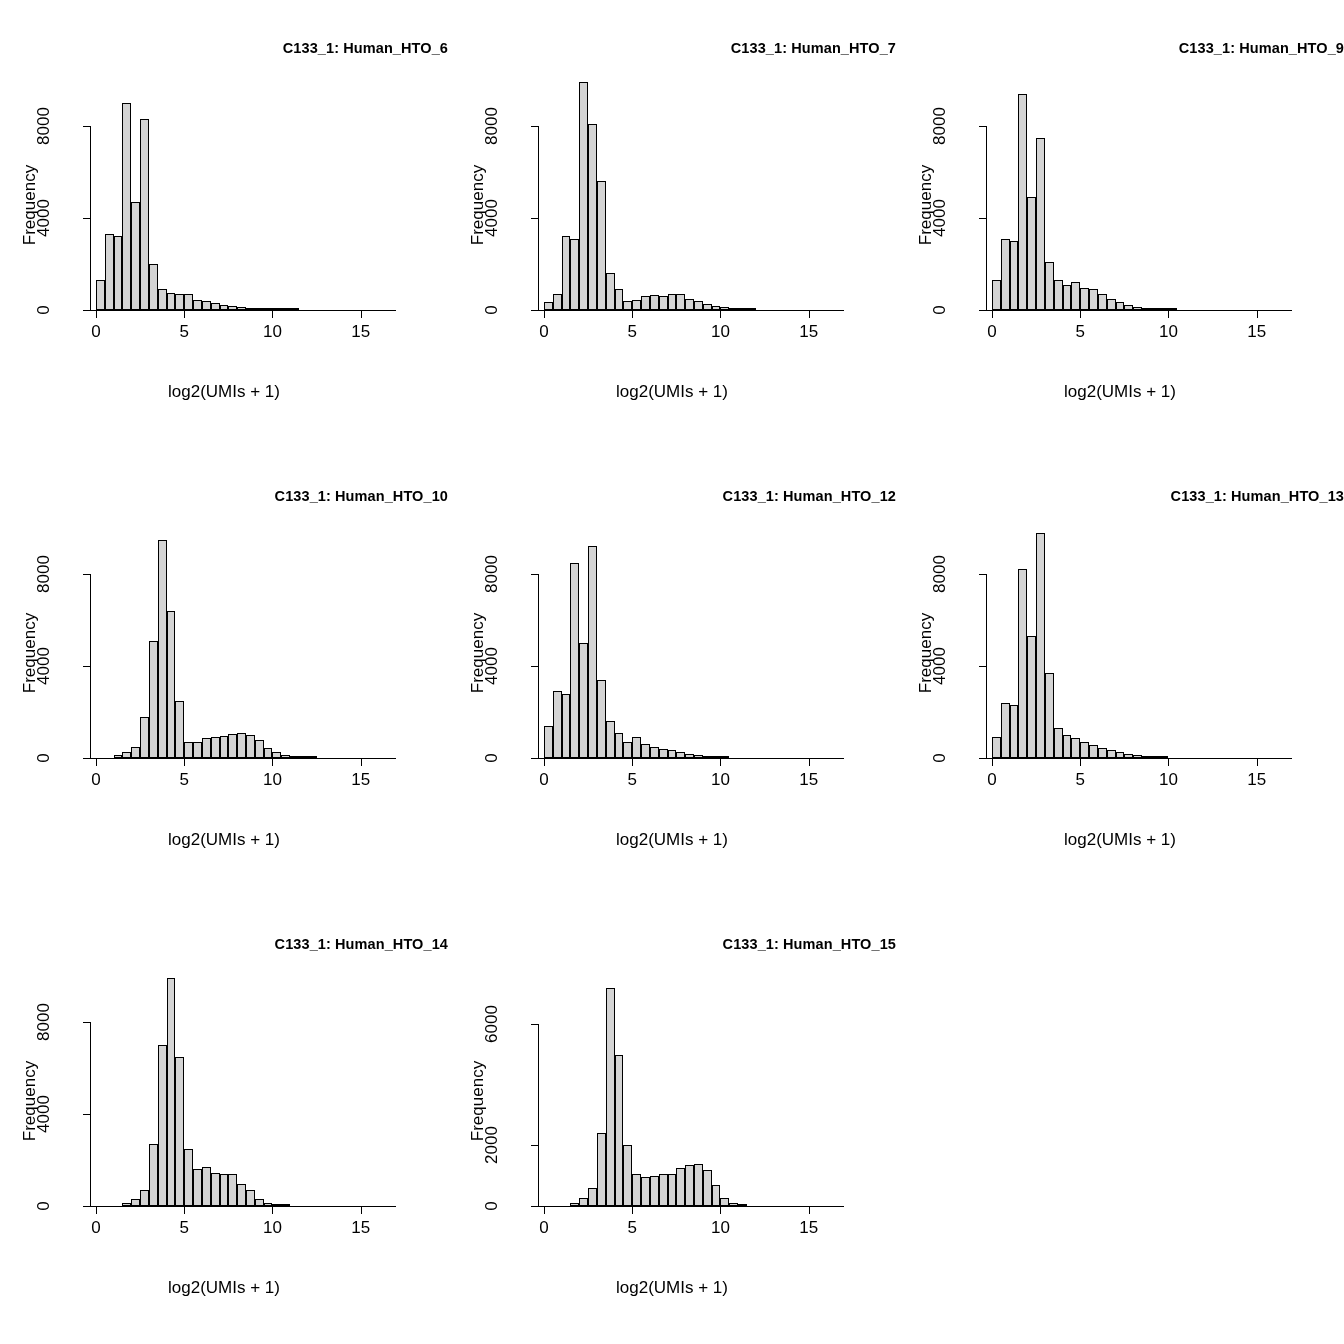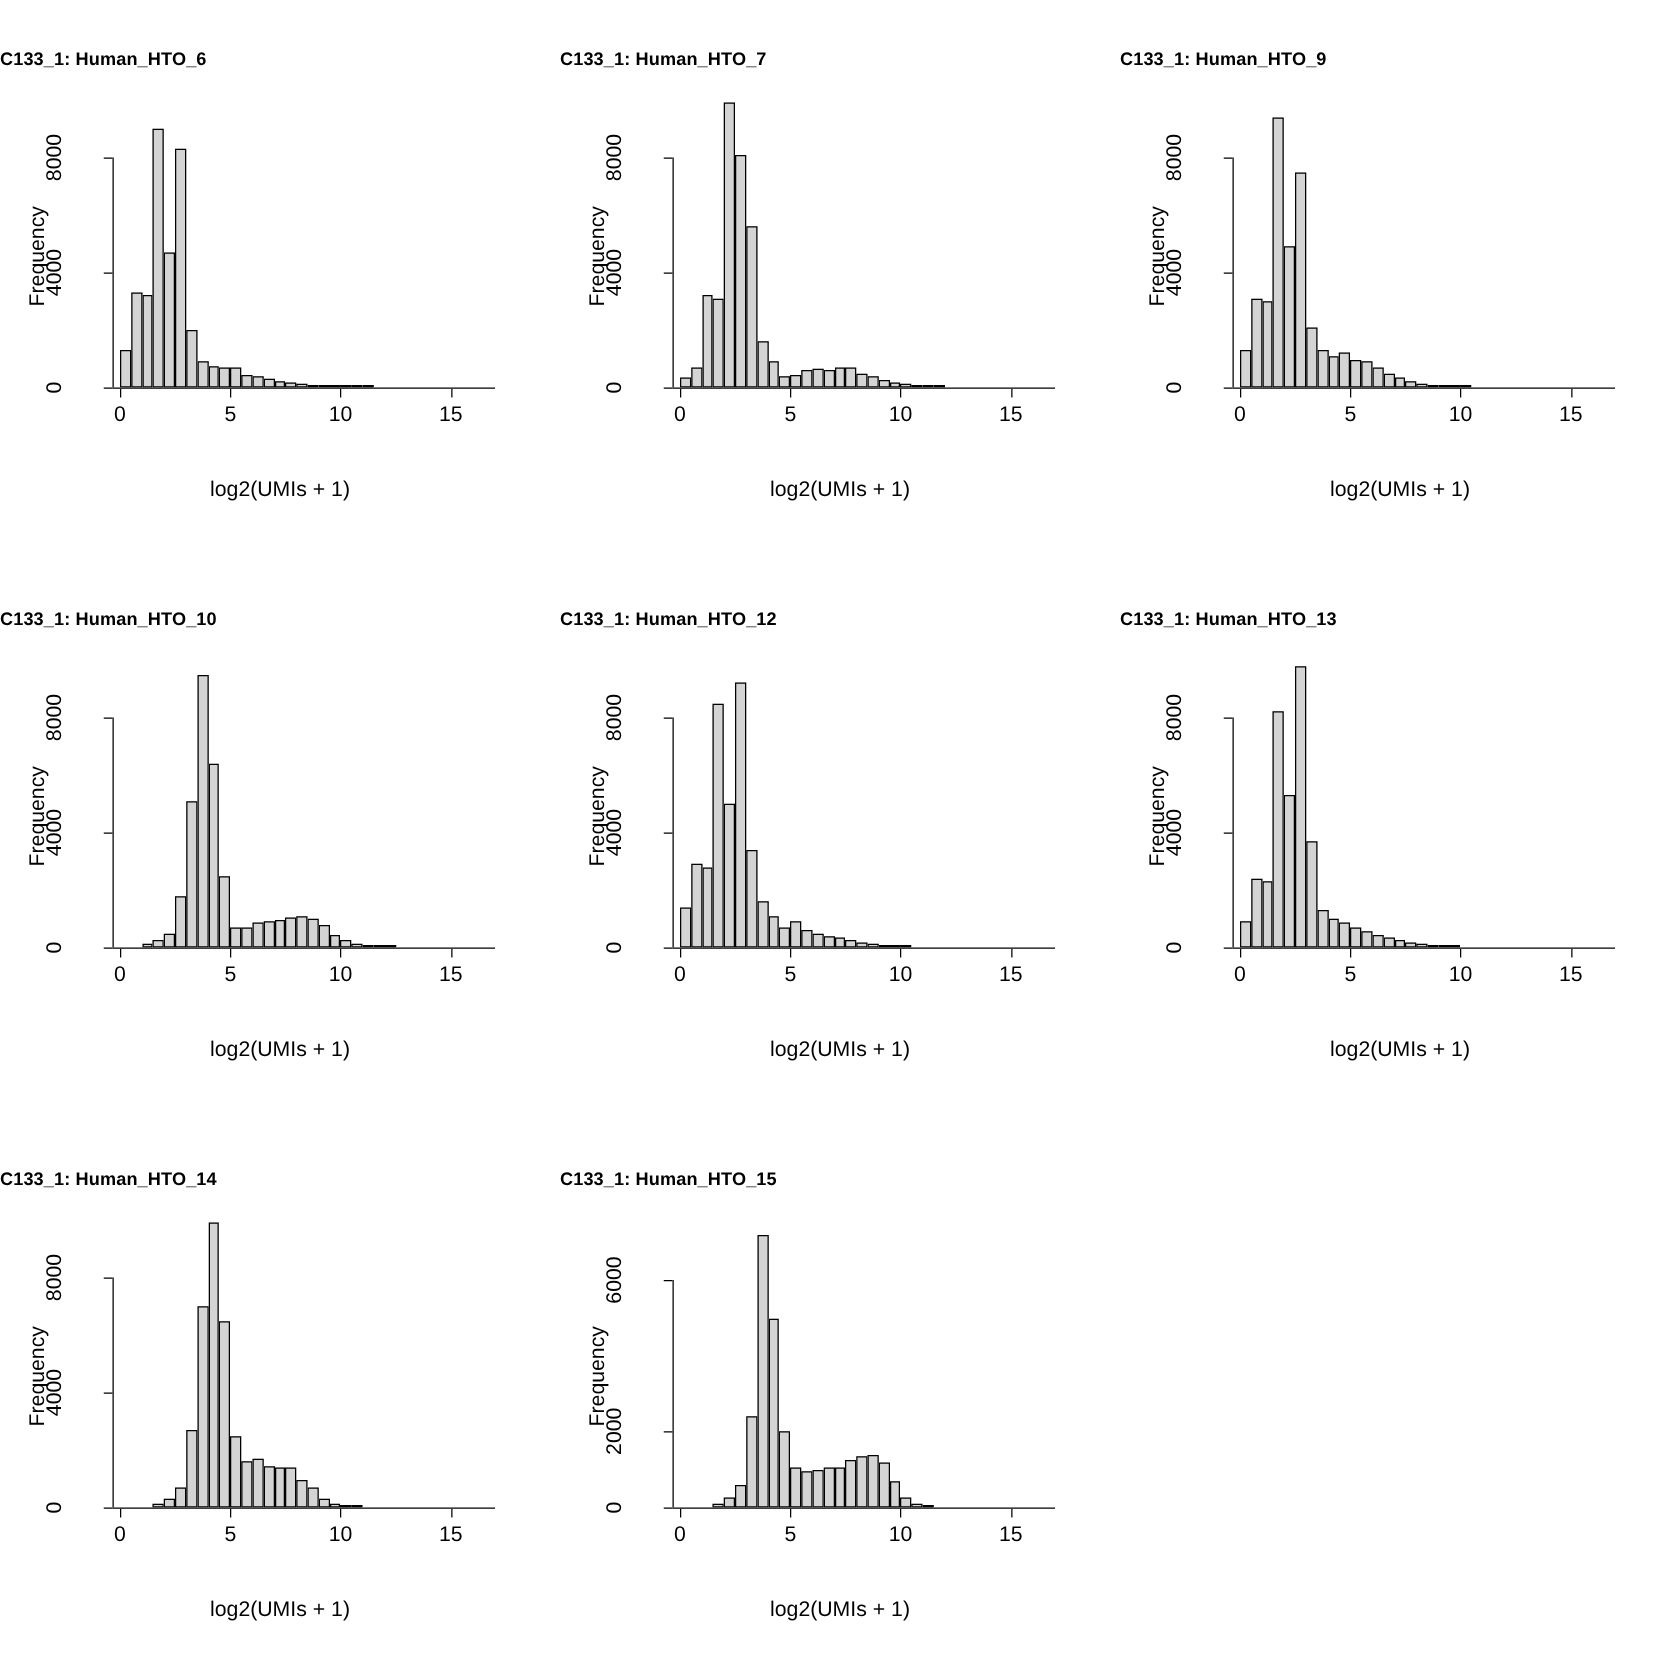--- a/index.html
+++ b/index.html
@@ -27,21 +27,21 @@
     height: 448px;
     box-sizing: border-box;
   }
   .panel.empty { visibility: hidden; }
 
   .panel-title {
     position: absolute;
     top: 40px;
     left: 0;
     width: 448px;
-    text-align: left;
+    text-align: right;
     font-size: 14.5px;
     font-weight: bold;
     letter-spacing: 0.1px;
   }
   
   .xaxis-line {
     position: absolute;
     left: 90px;
     top: 310px;
     width: 306px;

